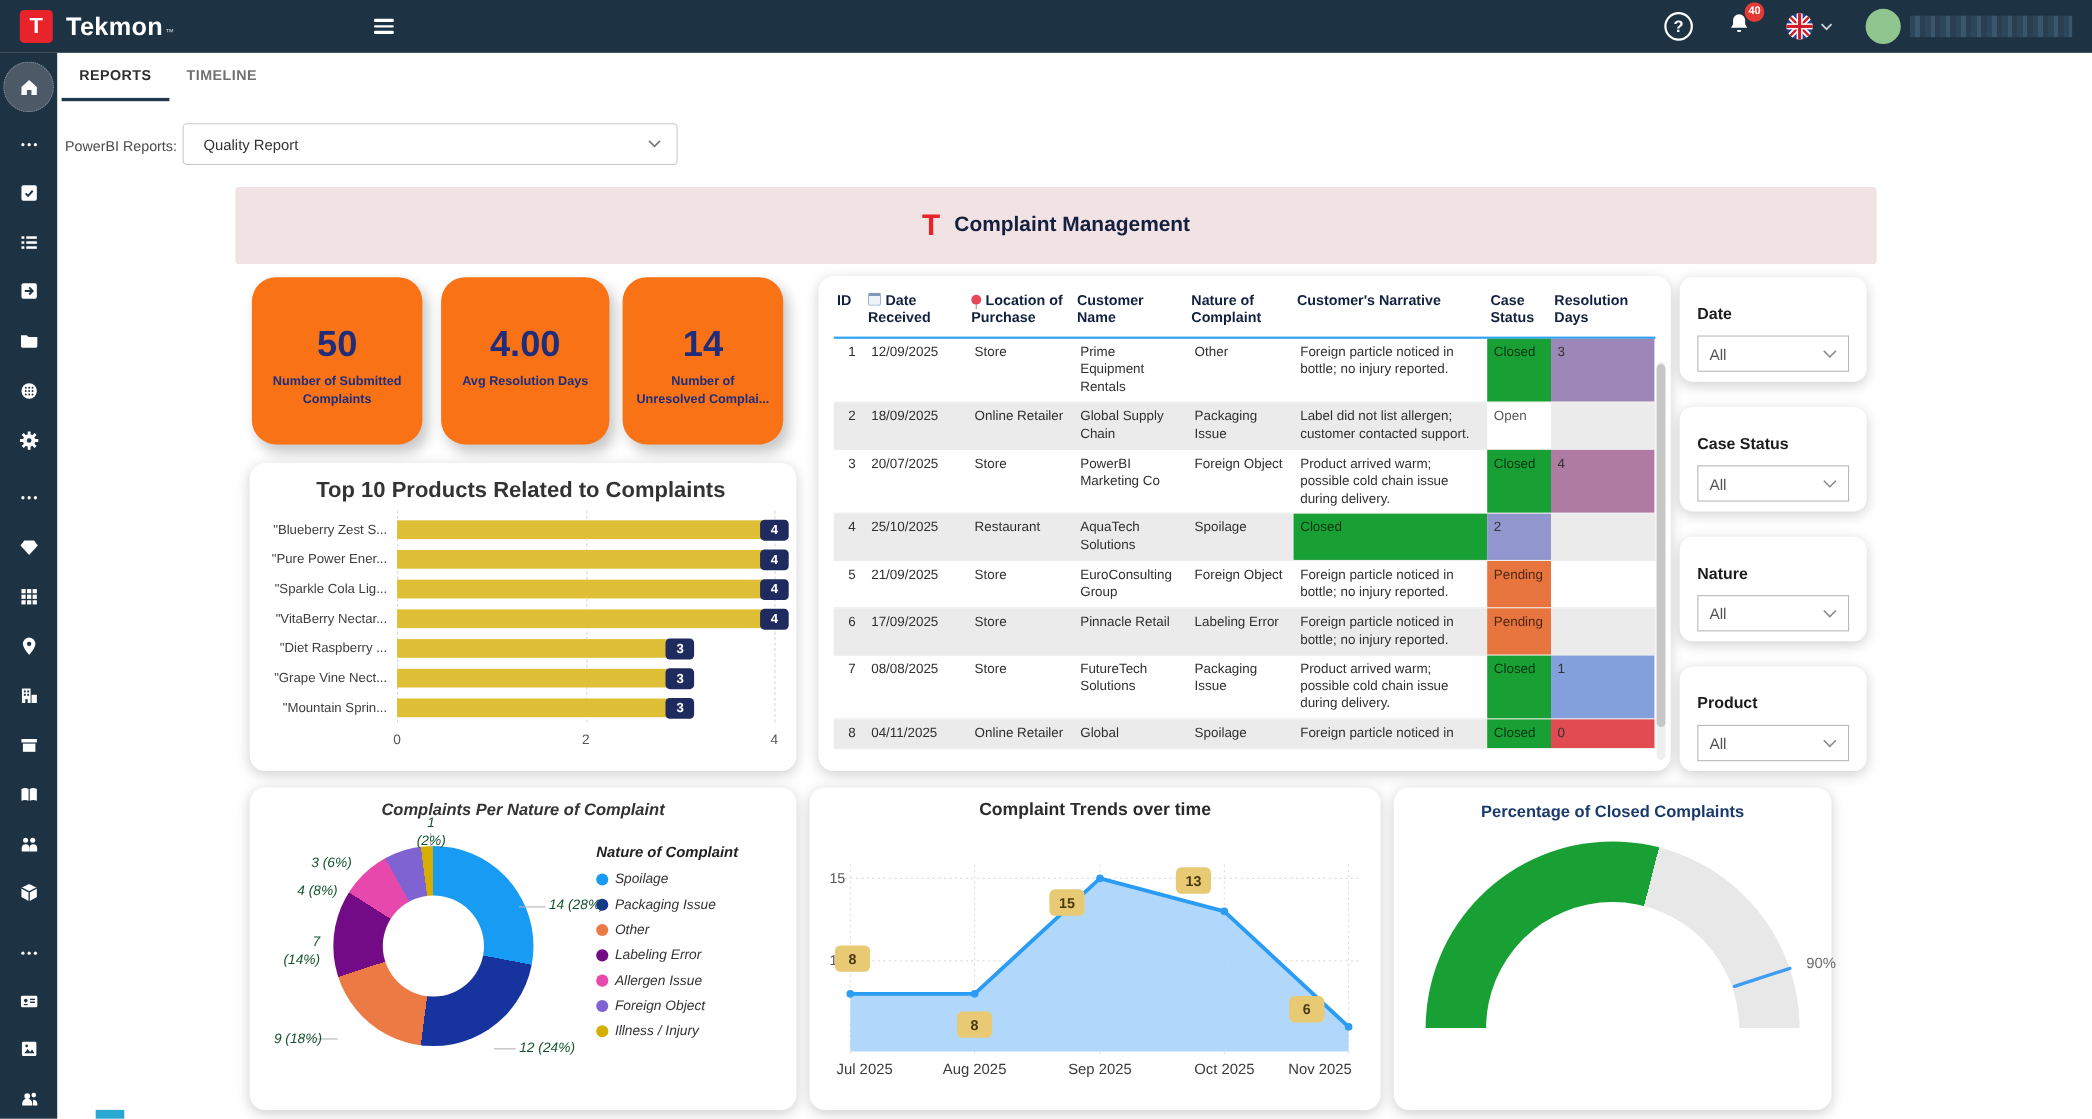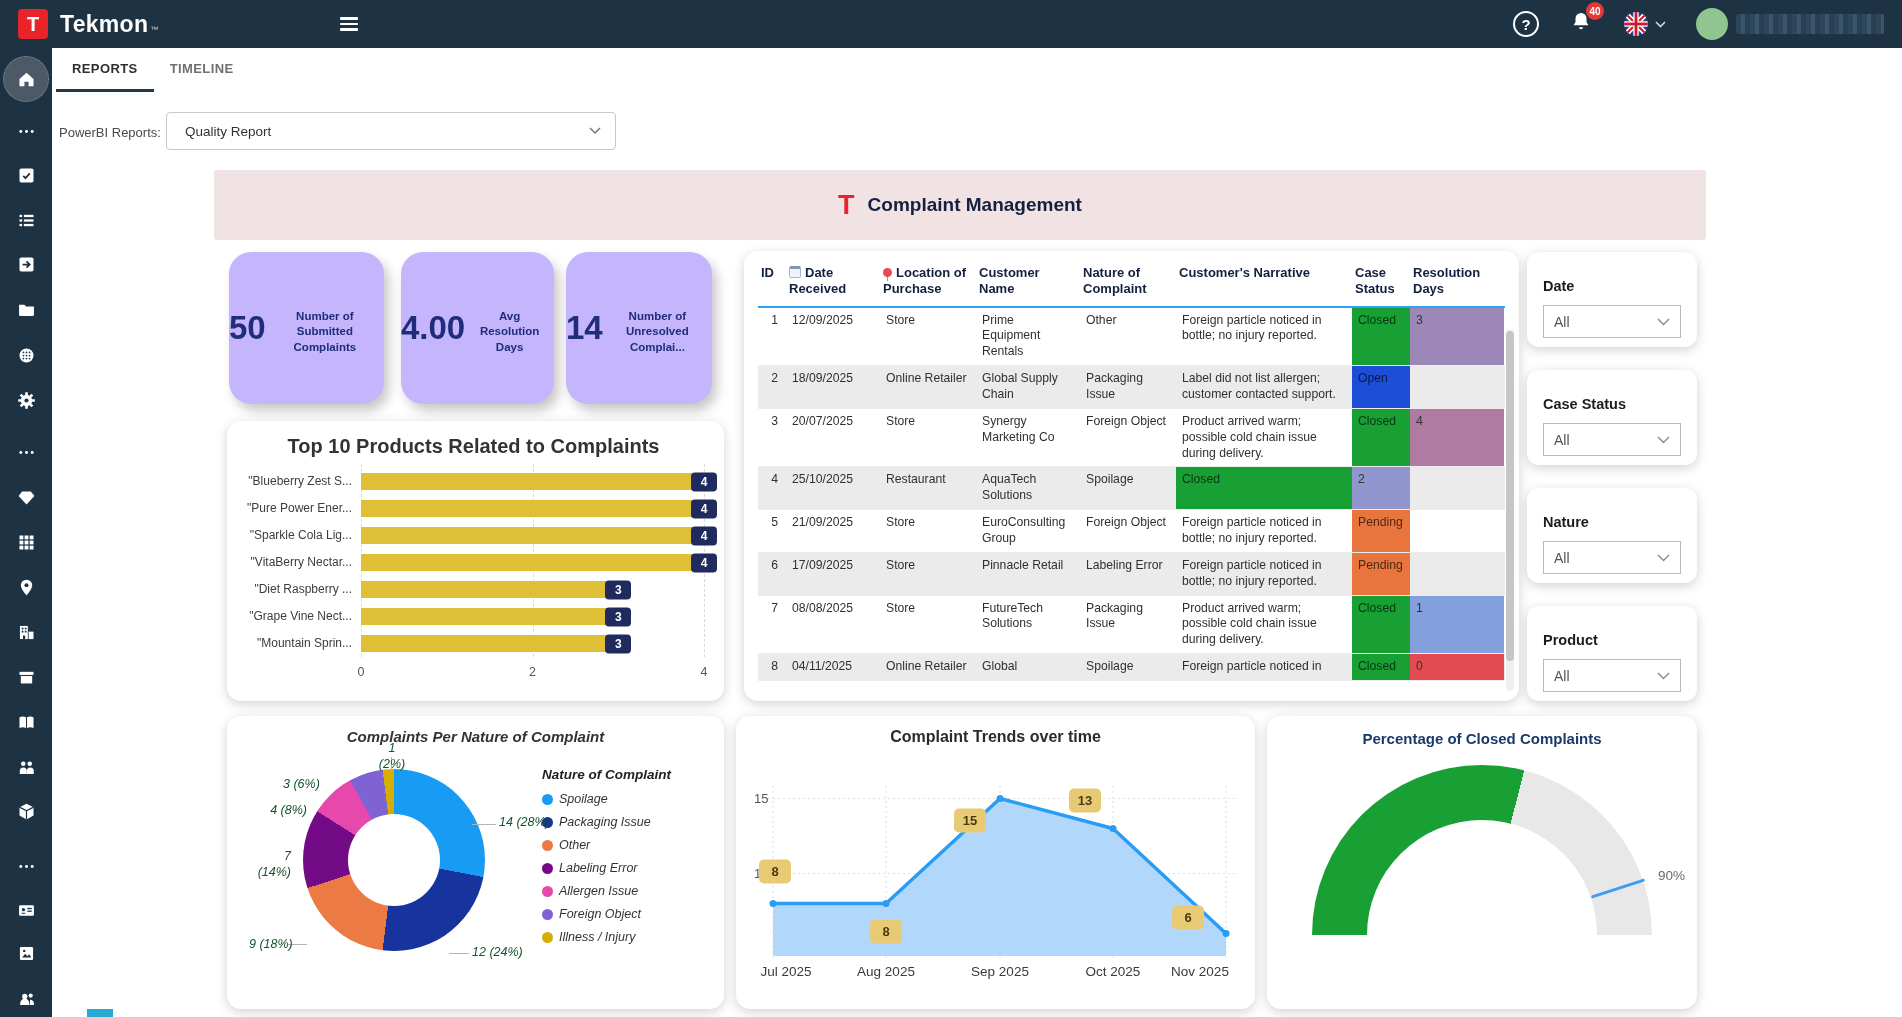--- a/index.html
+++ b/index.html
@@ -52,23 +52,23 @@
   
   .card { position:absolute; background:#fff; border-radius:14px;
     box-shadow:0 3px 12px rgba(0,0,0,.18); }
   .vtitle { text-align:center; font-weight:bold; color:#333; }
 
   .band { position:absolute; left:178px; top:122px; width:1492px; height:70px; background:#f1e2e3;
     display:flex; align-items:center; justify-content:center; gap:13px; border-radius:3px; }
   .band-logo { color:#e8232a; font-size:27px; font-weight:900; }
   .band-title { font-size:19px; font-weight:bold; color:#152040; }
 
-  .kpi { position:absolute; top:204px; height:152px; background:#c4b5fd; border-radius:22px;
-    box-shadow:5px 7px 12px rgba(0,0,0,.22); display:flex; flex-direction:row;
-    align-items:center; }
+  .kpi { position:absolute; top:204px; height:152px; background:#f97316; border-radius:22px;
+    box-shadow:5px 7px 12px rgba(0,0,0,.22); display:flex; flex-direction:column;
+    align-items:center; padding-top:42px; }
   .kpi-val { font-size:33px; font-weight:bold; color:#1f2d7a; }
   .kpi-label { font-size:11.5px; font-weight:bold; color:#1f2d7a; text-align:center;
     margin-top:8px; padding:0 12px; line-height:1.35; }
 
   
   .bar-card { left:191px; top:373px; width:497px; height:280px; padding:14px 20px 10px 16px; }
   .bar-card .vtitle { font-size:20px; margin-bottom:10px; }
   .bar-plot { display:flex; }
   .blabels { width:118px; }
   .blabel { height:27px; line-height:27px; font-size:12px; color:#3d3d3d; text-align:right;
@@ -123,21 +123,21 @@
   .legend-title { font-size:13.5px; font-weight:bold; color:#222; margin-bottom:10px; }
   .litem { display:flex; align-items:center; gap:6px; margin-bottom:9px; }
   .ldot { width:11px; height:11px; border-radius:50%; }
   .llabel { font-size:12.5px; color:#333; }
 
   
   .line-card { left:700px; top:668px; width:519px; height:293px; padding:12px 12px 6px 12px; }
   .line-card .vtitle { font-size:16px; color:#2b2b2b; }
 
   
-  .gauge-card { left:1231px; top:668px; width:430px; height:293px; padding:14px 12px; }
+  .gauge-card { left:1231px; top:668px; width:398px; height:293px; padding:14px 12px; }
   .gauge-card .vtitle { font-size:15px; color:#1a3a6b; }
   .gauge-wrap { position:relative; width:340px; height:180px; margin:14px auto 0; }
   .gauge-arc { position:absolute; left:0; bottom:6px; width:340px; height:170px;
     border-radius:170px 170px 0 0; }
   .gauge-hole { position:absolute; left:55px; bottom:6px; width:230px; height:115px;
     border-radius:115px 115px 0 0; background:#fff; }
   .gauge-target { position:absolute; height:3px; background:#3d9df3; border-radius:2px; }
   .gauge-target-label { position:absolute; font-size:13.5px; color:#6a6a6a; }
   .gauge-value { position:absolute; left:0; bottom:-4px; width:100%; text-align:center;
     font-size:60px; color:#5c5c5c; }
@@ -498,28 +498,28 @@
           <div class="tcell status" style="background: rgb(24, 160, 52);">Closed</div>
           <div class="tcell days" style="background: rgb(156, 135, 184);">3</div>
         </div>
         <div class="trow">
           <div class="tcell id">2</div>
           <div class="tcell">18/09/2025</div>
           <div class="tcell">Online Retailer</div>
           <div class="tcell">Global Supply Chain</div>
           <div class="tcell">Packaging Issue</div>
           <div class="tcell">Label did not list allergen; customer contacted support.</div>
-          <div class="tcell status" style="background: #1d4ed8;">Open</div>
+          <div class="tcell status" style="background: #ffffff;">Open</div>
           <div class="tcell days"></div>
         </div>
         <div class="trow">
           <div class="tcell id">3</div>
           <div class="tcell">20/07/2025</div>
           <div class="tcell">Store</div>
-          <div class="tcell">Synergy Marketing Co</div>
+          <div class="tcell">PowerBI Marketing Co</div>
           <div class="tcell">Foreign Object</div>
           <div class="tcell">Product arrived warm; possible cold chain issue during delivery.</div>
           <div class="tcell status" style="background: rgb(24, 160, 52);">Closed</div>
           <div class="tcell days" style="background: rgb(176, 123, 163);">4</div>
         </div>
         <div class="trow">
           <div class="tcell id">4</div>
           <div class="tcell">25/10/2025</div>
           <div class="tcell">Restaurant</div>
           <div class="tcell">AquaTech Solutions</div>

